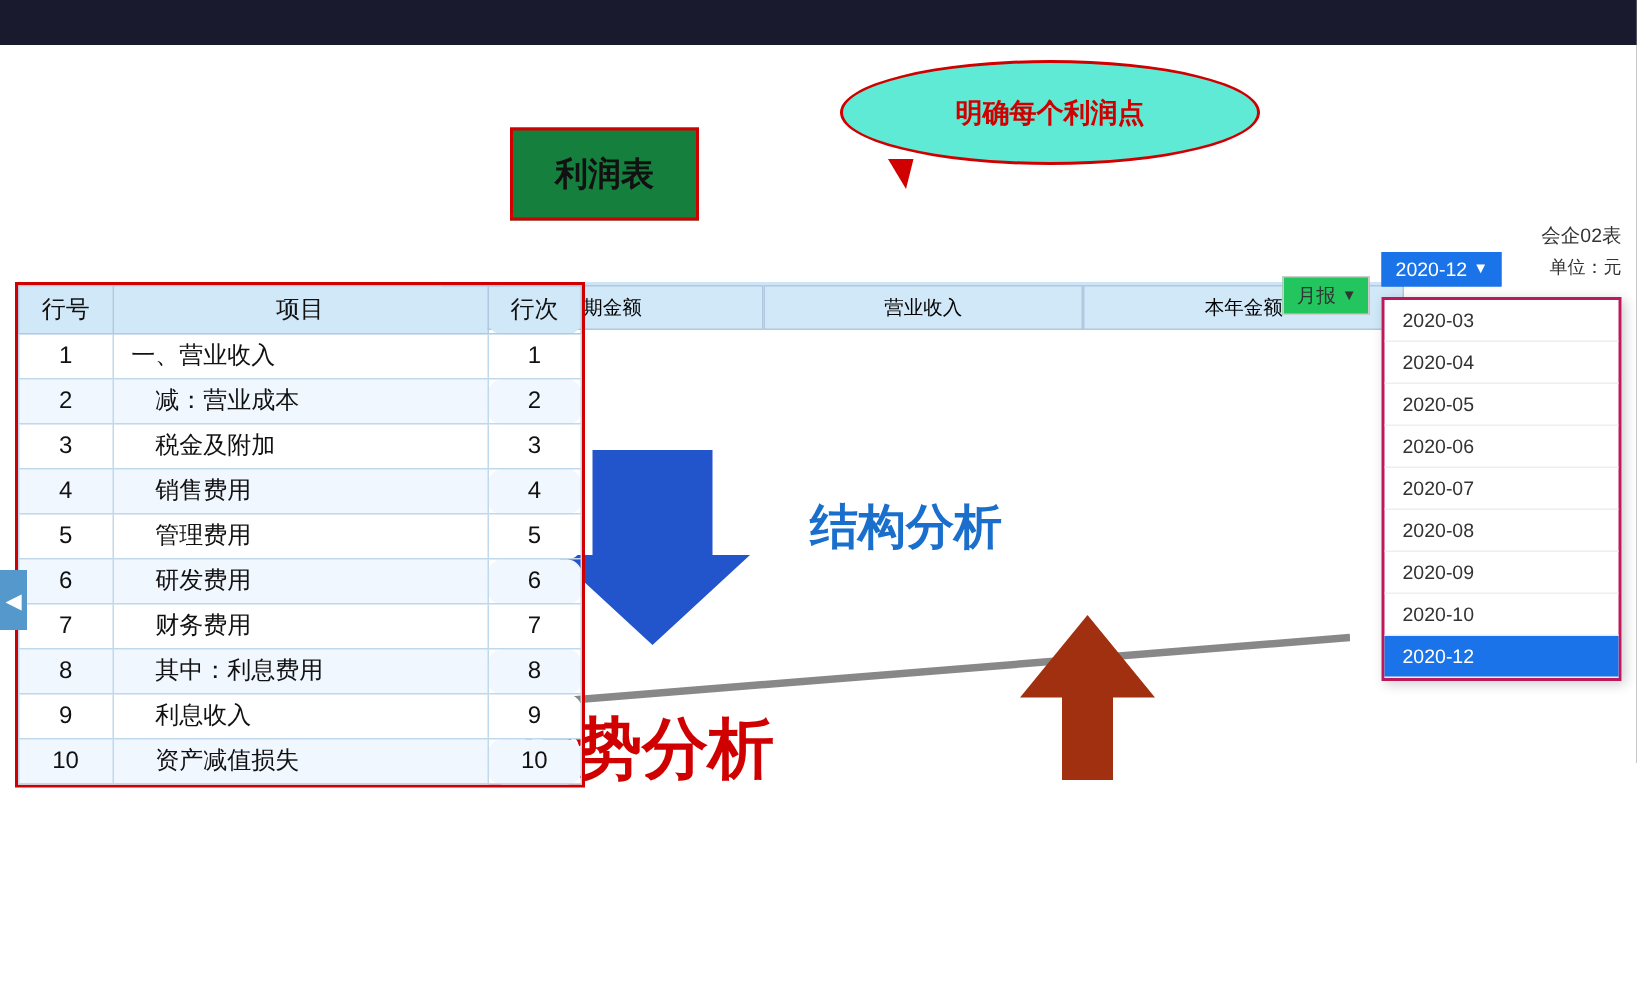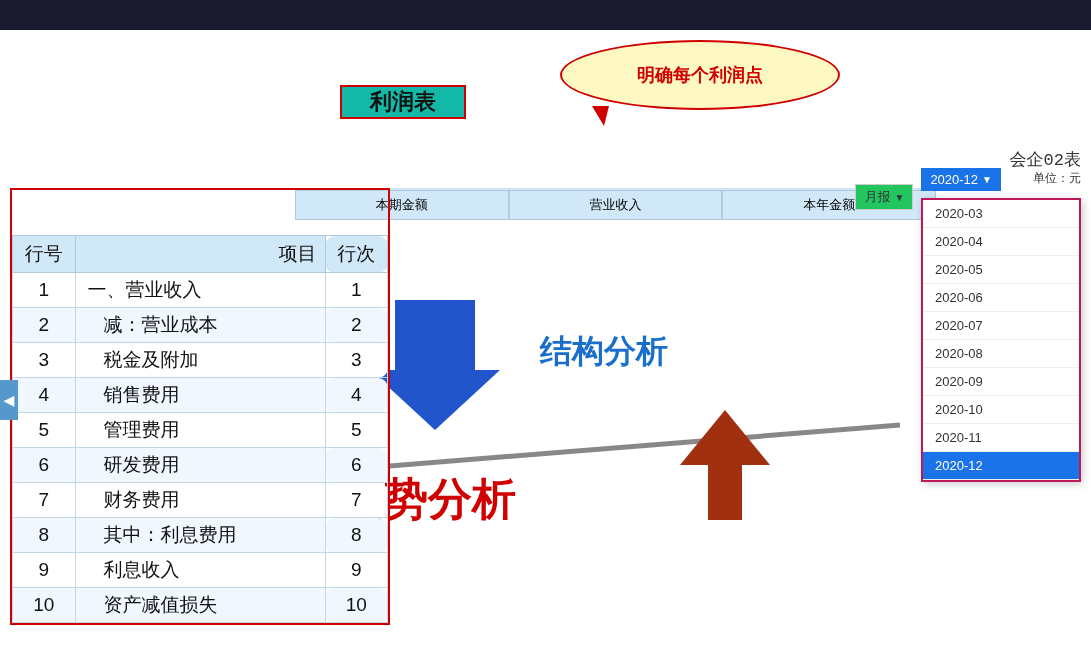--- a/index.html
+++ b/index.html
@@ -31,42 +31,42 @@
       height: 30px;
       background: #1a1a2e;
     }
 
     
     .title-box {
       position: absolute;
       top: 55px;
       left: 340px;
       border: 2px solid #d00000;
-      padding: 0 28px;
+      padding: 14px 28px;
       font-size: 22px;
       font-weight: bold;
       color: #111;
-      background: #14b8a6;
+      background: #15803d;
       z-index: 10;
     }
 
     
     .speech-bubble {
       position: absolute;
       top: 10px;
       left: 560px;
       width: 280px;
       height: 70px;
       border: 2.5px solid #d00000;
       border-radius: 50%;
       display: flex;
       align-items: center;
       justify-content: center;
       z-index: 10;
-      background: #fef9c3;
+      background: #5eead4;
     }
     .speech-bubble::after {
       content: '';
       position: absolute;
       bottom: -18px;
       left: 30px;
       width: 0;
       height: 0;
       border-left: 12px solid transparent;
       border-right: 5px solid transparent;
@@ -86,23 +86,22 @@
       display: flex;
       align-items: center;
       gap: 8px;
       z-index: 20;
     }
 
     .company-label {
       position: absolute;
       top: 118px;
       right: 10px;
-      font-size: 17px;
+      font-size: 13px;
       color: #333;
-      font-family: Liberation Mono, monospace;
     }
 
     .unit-label {
       position: absolute;
       top: 140px;
       right: 10px;
       font-size: 12px;
       color: #333;
     }
 
@@ -141,29 +140,28 @@
       top: 158px;
       left: 10px;
       width: 380px;
       border: 2px solid #d00000;
       z-index: 5;
     }
 
     table {
       border-collapse: collapse;
       width: 100%;
-      font-size: 19px;
-      margin-top: 45px;
+      font-size: 16px;
     }
 
     table th {
       background: #d0e8f8;
       border: 1px solid #b0c8e0;
       padding: 5px 8px;
-      text-align: right;
+      text-align: center;
       font-weight: normal;
       color: #111;
     }
 
     table td {
       border: 1px solid #c0d8ec;
       padding: 4px 8px;
       color: #111;
     }
 
@@ -428,21 +426,20 @@
 
   <div class="dropdown-panel" id="dropdown-panel">
   <div class="dropdown-item">2020-03</div>
       <div class="dropdown-item">2020-04</div>
       <div class="dropdown-item">2020-05</div>
       <div class="dropdown-item">2020-06</div>
       <div class="dropdown-item">2020-07</div>
       <div class="dropdown-item">2020-08</div>
       <div class="dropdown-item">2020-09</div>
       <div class="dropdown-item">2020-10</div>
-      <div class="dropdown-item">2020-11</div>
       <div class="dropdown-item selected">2020-12</div>
     </div>
 
   <div class="left-nav">
     <span>◀</span>
   </div>
 
 </div>
 
 </body></html>

